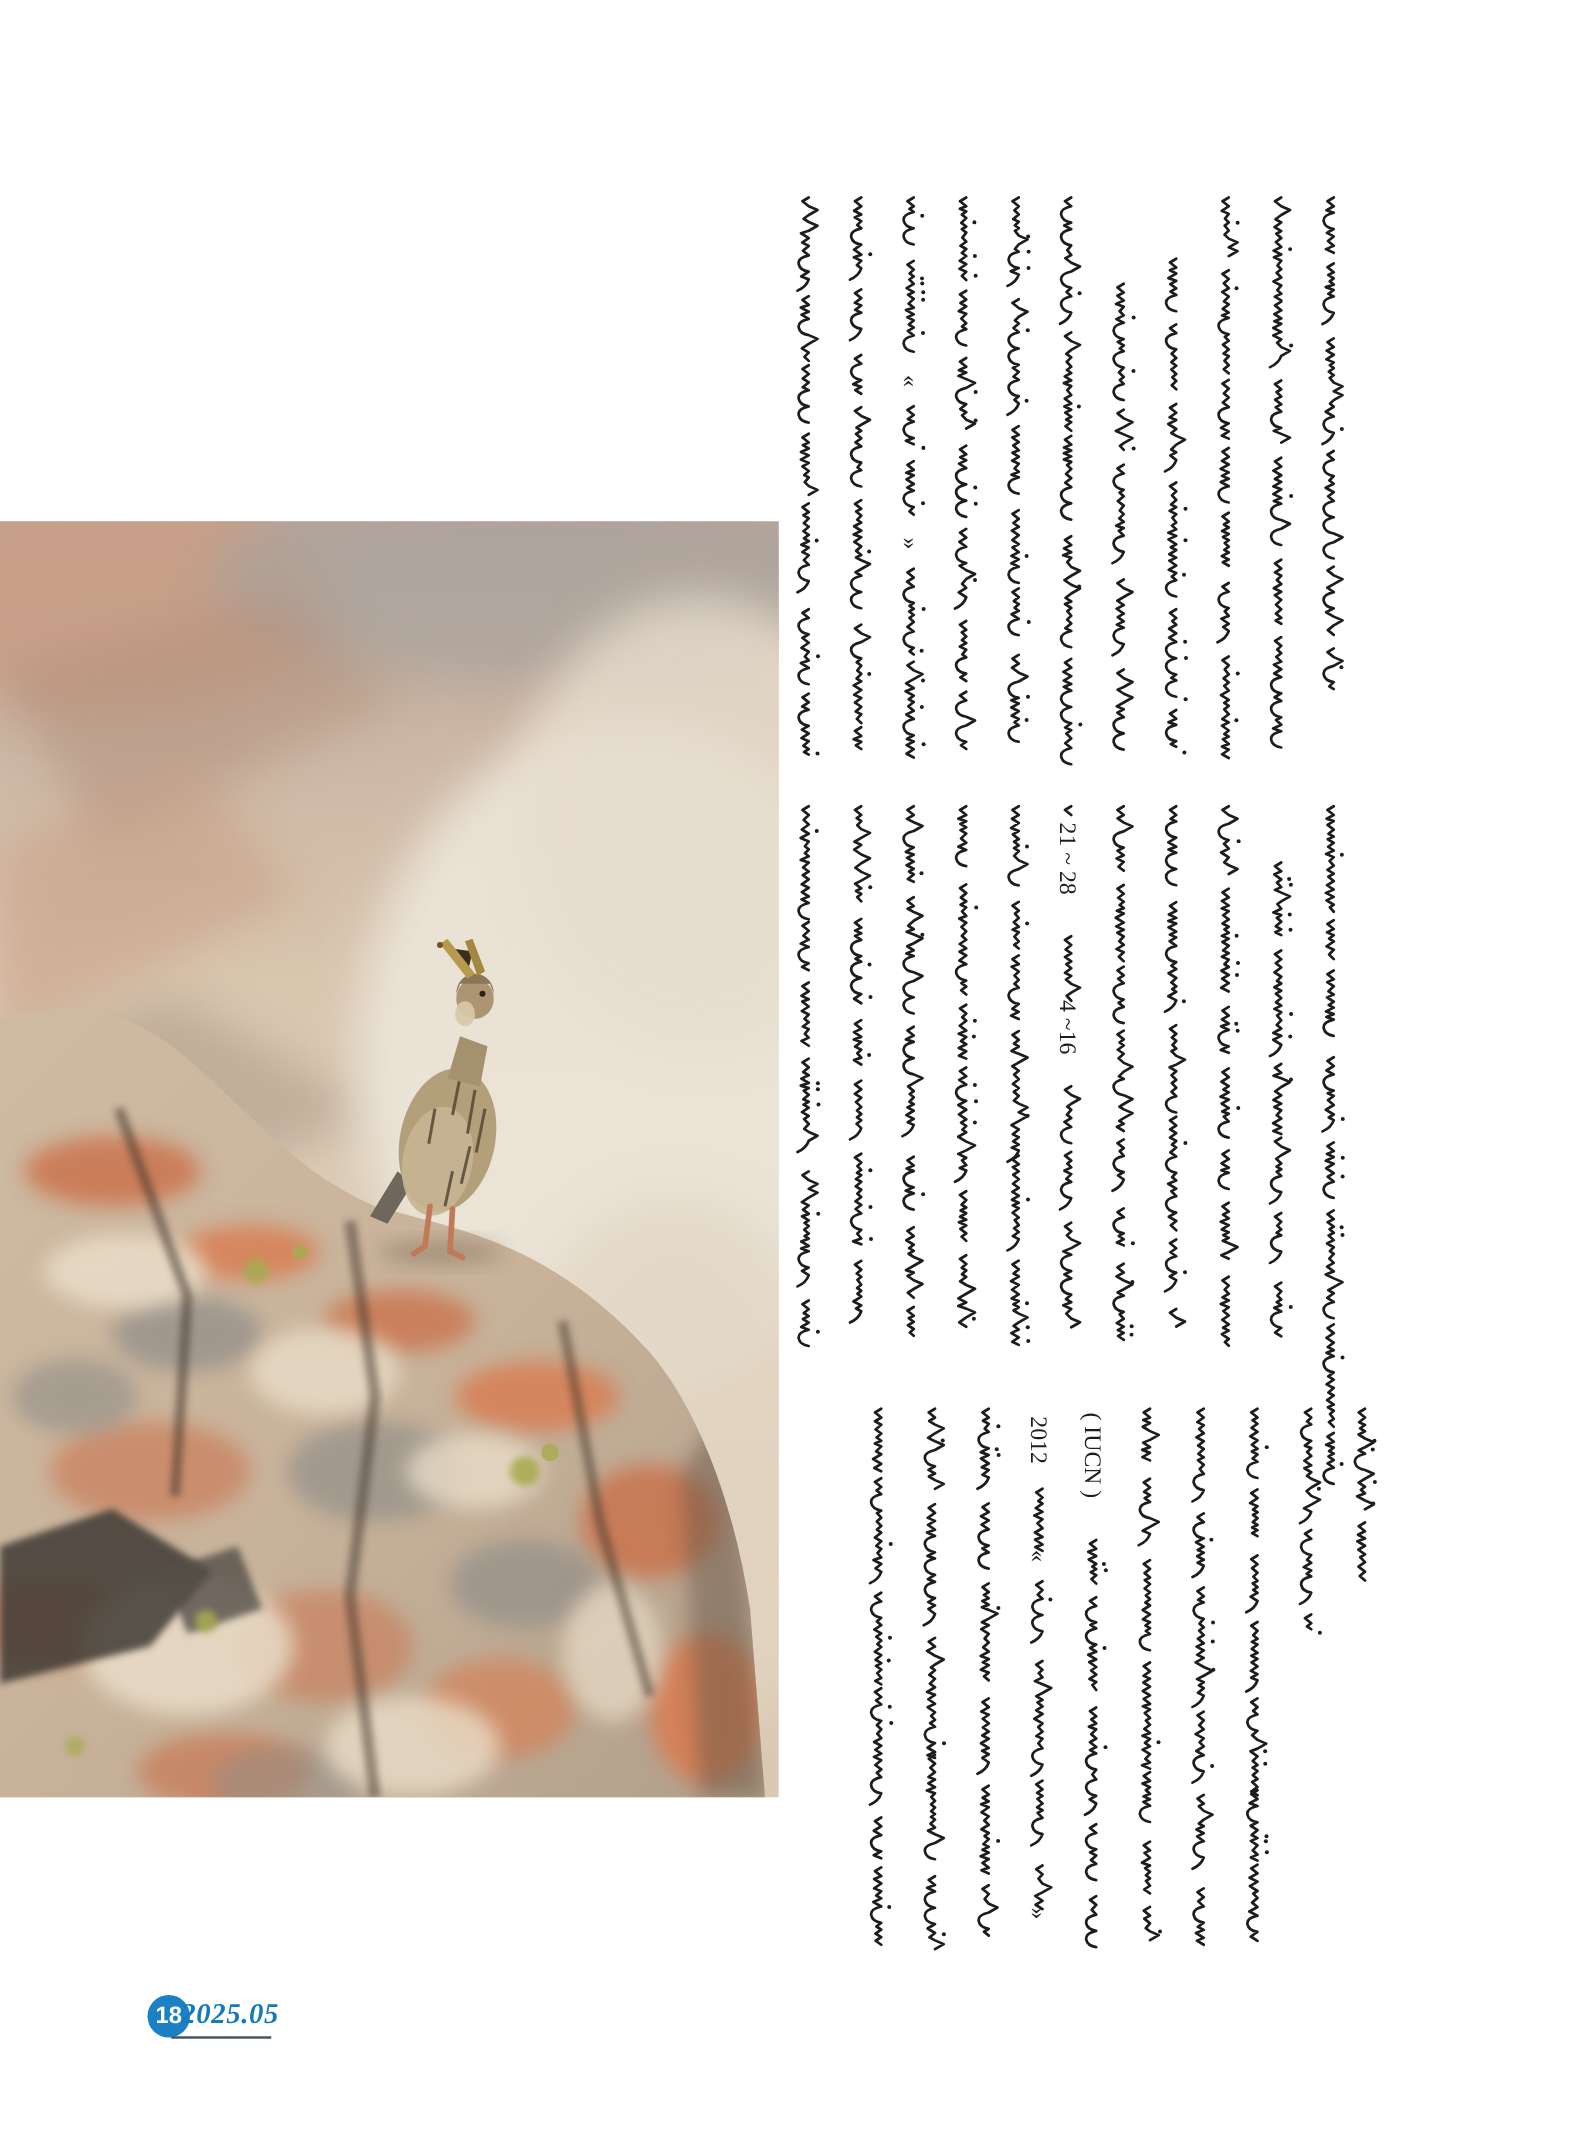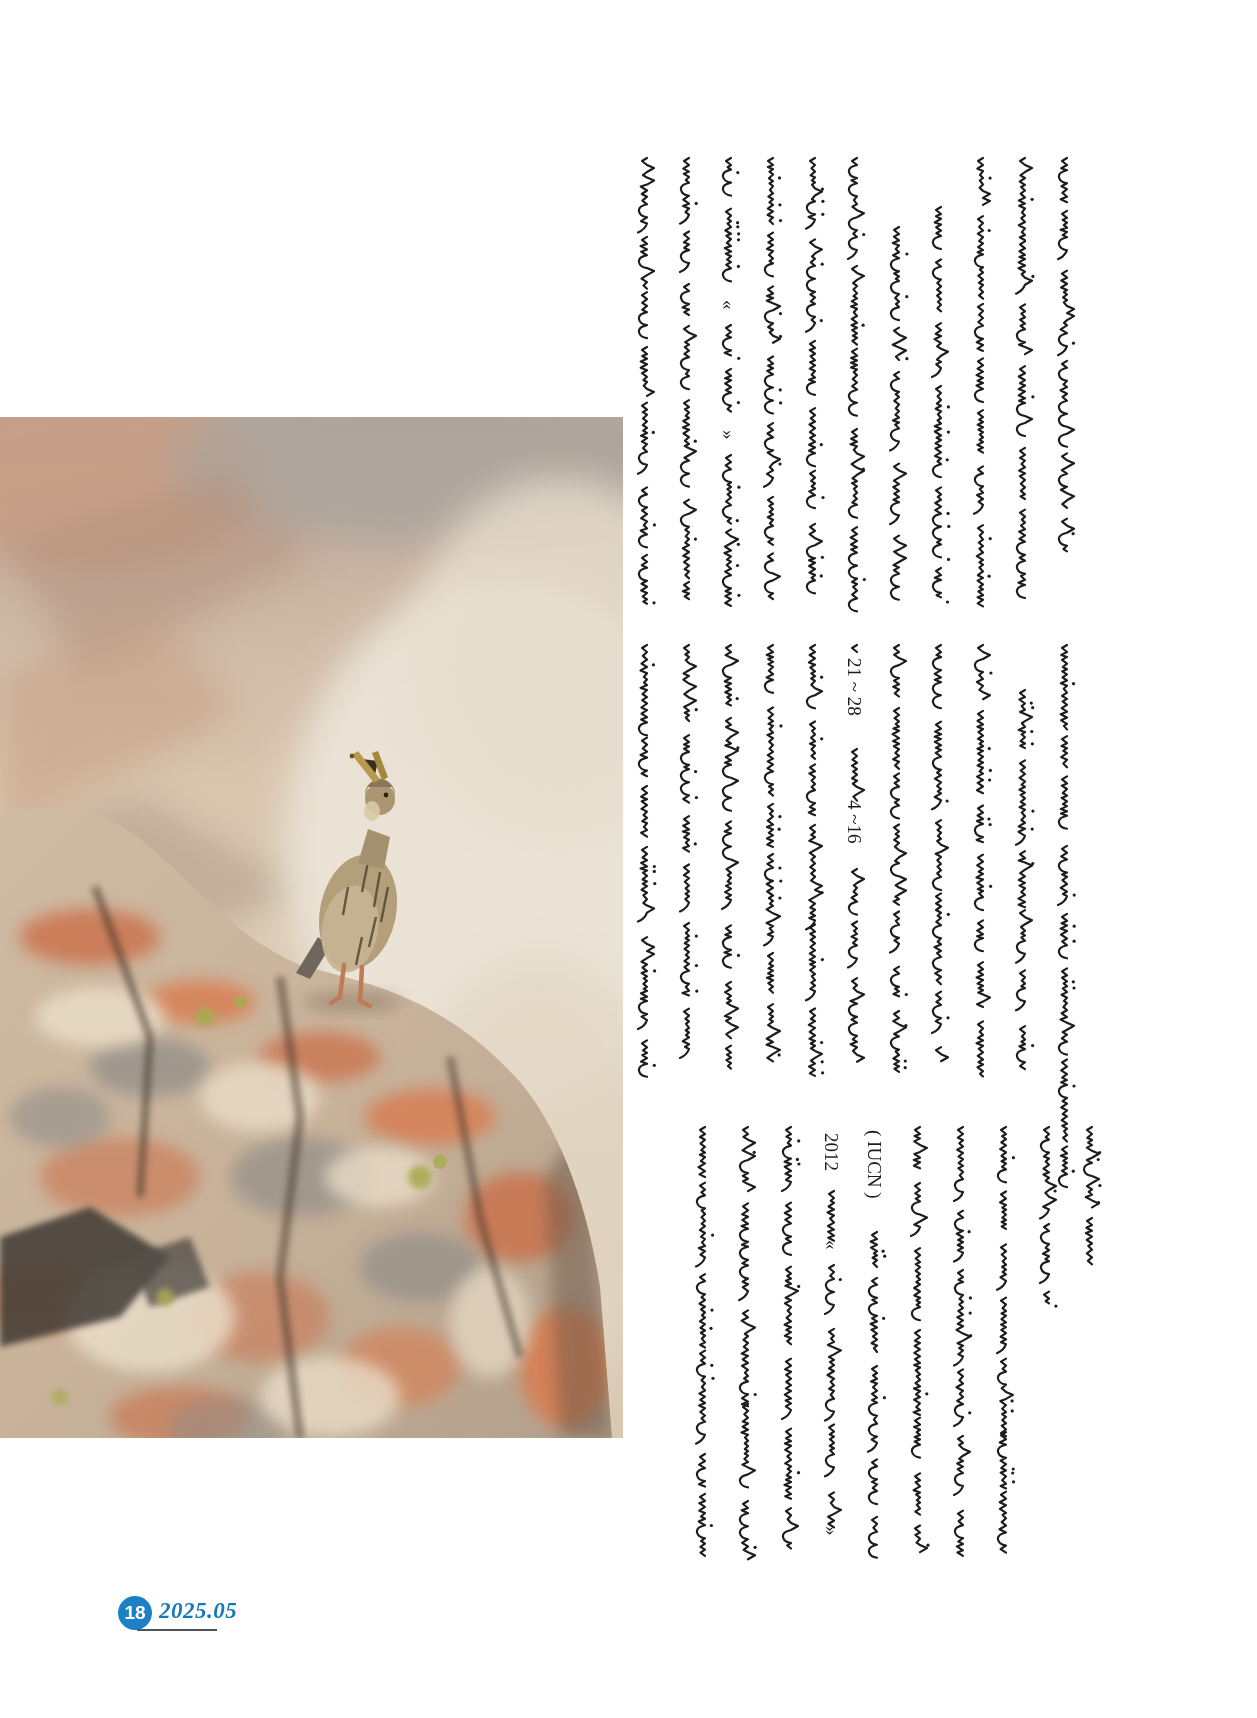--- a/index.html
+++ b/index.html
@@ -5,21 +5,21 @@
   html,body{margin:0;padding:0;}
   body{width:1257px;height:1718px;position:relative;background:#fff;overflow:hidden;
        font-family:"Liberation Sans", sans-serif;}
   .page{position:absolute;inset:0;background:#fff;}
   .photo{position:absolute;margin:0;padding:0;}
   .photo svg{display:block;}
   #script-layer{position:absolute;left:0;top:0;}
   .footer-badge{position:absolute;left:118px;top:1596px;width:34px;height:34px;border-radius:50%;
       display:flex;align-items:center;justify-content:center;
       font-family:"Liberation Sans", sans-serif;font-size:19px;font-weight:bold;}
-  .footer-issue{position:absolute;left:159px;top:1598px;font-family:"Liberation Serif", serif;
+  .footer-issue{position:absolute;left:145px;top:1598px;font-family:"Liberation Serif", serif;
       font-style:italic;font-weight:bold;font-size:23px;letter-spacing:0.5px;}
   .footer-rule{position:absolute;left:137px;top:1629px;width:80px;height:2px;}
   text.tok{font-family:"Liberation Serif", serif;}
 </style>
 </head>
 <body>
 
 <div class="page">
 
   <figure class="photo" id="photo" style="left: 0px; top: 417px;">

